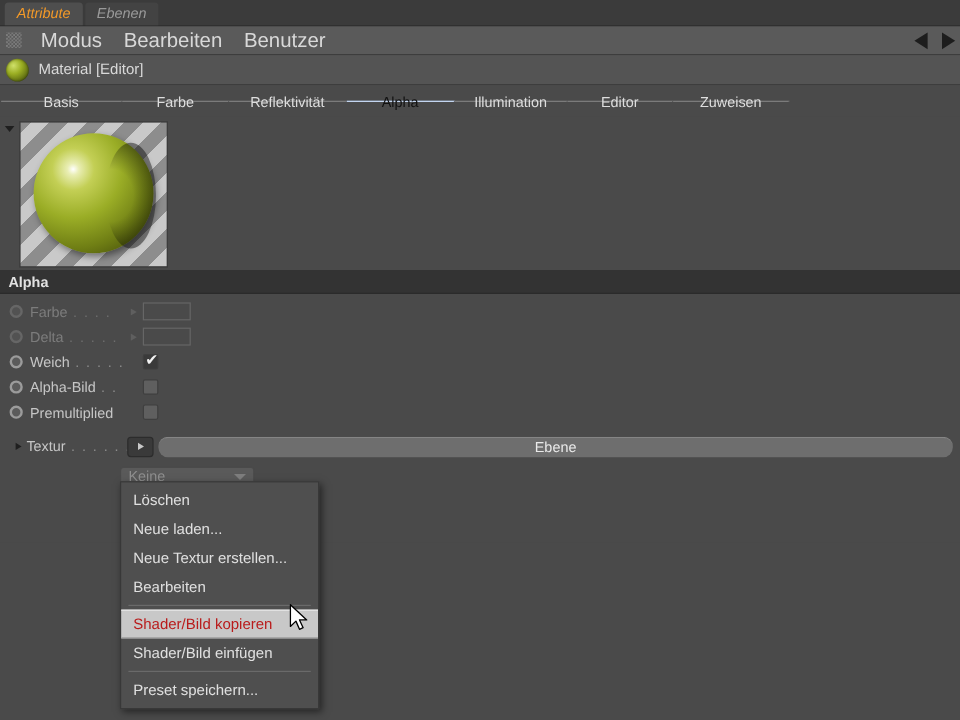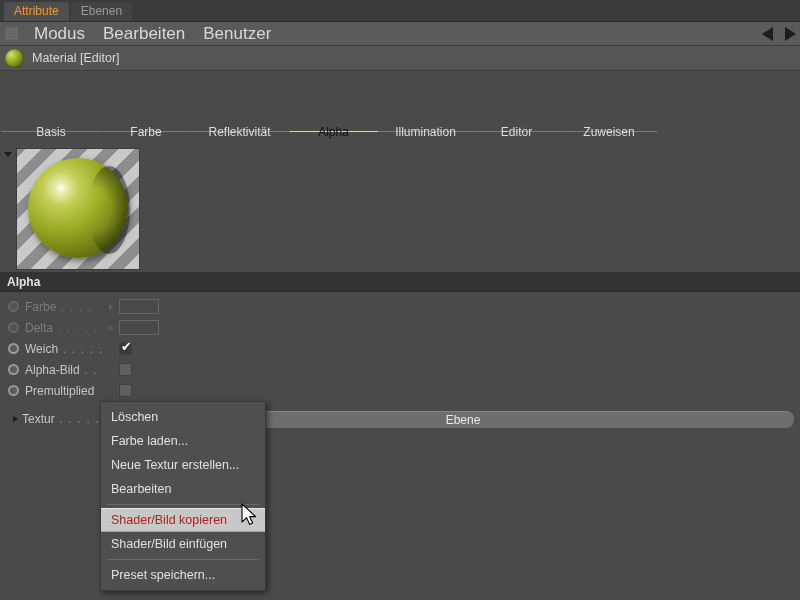--- a/index.html
+++ b/index.html
@@ -30,20 +30,21 @@
   }
   .wtab {
     height: 19px;
     line-height: 19px;
     padding: 0 10px;
     font-size: 12px;
     border-radius: 3px 3px 0 0;
     color: #9a9a9a;
     background: #434343;
     margin-right: 2px;
+    font-style: italic;
   }
   .wtab.active {
     background: #4e4e4e;
     color: #f49a28;
   }
 
   
   .menubar {
     height: 24px;
     background: #5a5a5a;
@@ -110,21 +111,20 @@
   .objtitle { color: #d9d9d9; font-size: 12.5px; }
 
   
   .proptabs {
     height: 20px;
     background: #4a4a4a;
     display: flex;
     align-items: stretch;
     padding: 13px 1px;
     box-sizing: border-box;
-    margin-top: 47px;
   }
   .ptab {
     background: #6a6a6a;
     color: #dedede;
     font-size: 12px;
     display: flex;
     align-items: center;
     justify-content: center;
     border-right: 1px solid #3f3f3f;
     border-top: 1px solid #7b7b7b;
@@ -552,21 +552,21 @@
       </div>
     </div>
   </div>
 </div>
 
 <div class="ctxmenu">
   <div class="mi">
     <span>Löschen</span>
   </div>
   <div class="mi">
-    <span>Farbe laden...</span>
+    <span>Neue laden...</span>
   </div>
   <div class="mi">
     <span>Neue Textur erstellen...</span>
   </div>
   <div class="mi">
     <span>Bearbeiten</span>
   </div>
   <div class="msep"></div>
   <div class="mi hl">
     <span>Shader/Bild kopieren</span>

